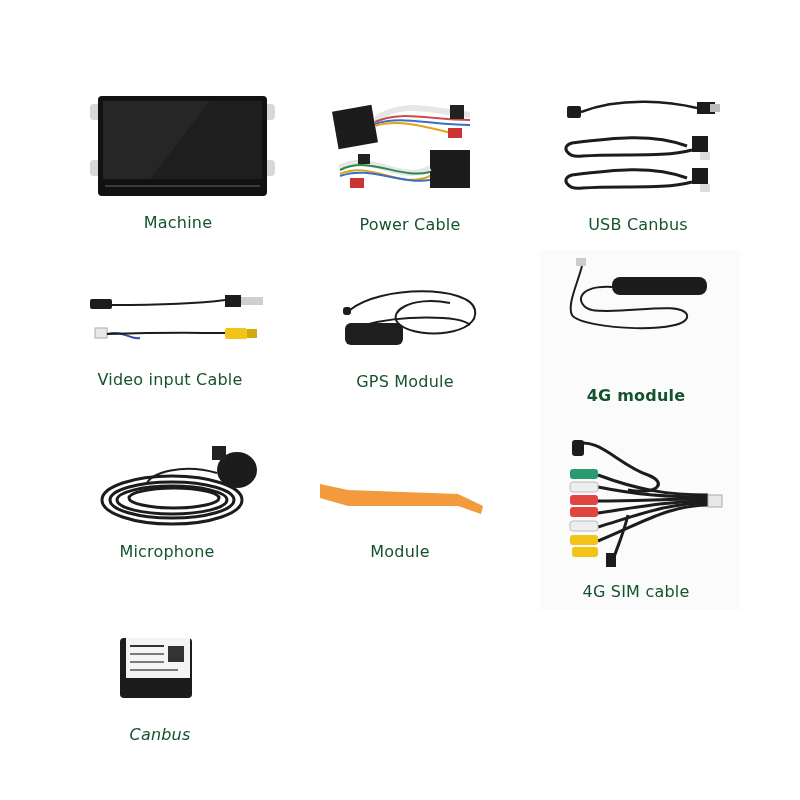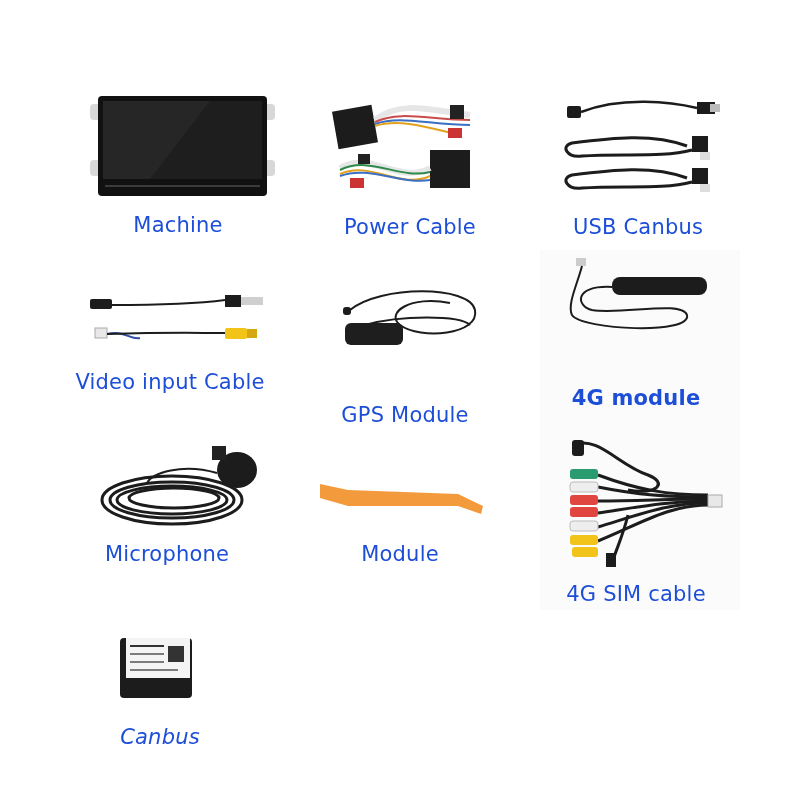--- a/index.html
+++ b/index.html
@@ -1,20 +1,20 @@
 <!DOCTYPE html>
 <html><head>
   <meta charset="utf-8">
   <style>
     html, body { margin:0; padding:0; }
     body { width:800px; height:800px; background:#ffffff; position:relative; overflow:hidden;
       font-family:"DejaVu Sans","Liberation Sans",sans-serif; }
     .item { position:absolute; }
     .item svg { display:block; }
-    .label { position:absolute; color:#1d4ed8; font-size:21px; letter-spacing:0.2px; white-space:nowrap; transform:translateX(-50%); }
+    .label { position:absolute; color:#14532d; font-size:16px; letter-spacing:0.2px; white-space:nowrap; transform:translateX(-50%); }
     .panel { position:absolute; background:#fbfbfb; }
   </style>
 </head>
 <body>
 
 <div class="panel" style="left:540px;top:250px;width:200px;height:170px;"></div>
 <div class="panel" style="left:540px;top:420px;width:200px;height:190px;"></div>
 
 <div class="item" style="left:90px;top:92px;">
   <svg width="185" height="110" viewBox="0 0 185 110">
@@ -82,21 +82,21 @@
 <div class="label" style="left:170px;top:370px;">Video input Cable</div>
 
 <div class="item" style="left:340px;top:285px;">
   <svg width="150" height="70" viewBox="0 0 150 70">
     <path d="M10 25 C40 0,130 0,135 25 C140 50,80 55,60 40 C45 28,70 10,110 18" stroke="#1c1c1c" stroke-width="2" fill="none"></path>
     <path d="M25 40 C60 30,120 30,130 40" stroke="#1c1c1c" stroke-width="2" fill="none"></path>
     <rect x="5" y="38" width="58" height="22" rx="6" fill="#1e1e1e"></rect>
     <rect x="3" y="22" width="8" height="8" rx="3" fill="#1c1c1c"></rect>
   </svg>
 </div>
-<div class="label" style="left:405px;top:372px;margin-top:31px;">GPS Module</div>
+<div class="label" style="left:405px;top:372px;">GPS Module</div>
 
 <div class="item" style="left:562px;top:255px;">
   <svg width="150" height="85" viewBox="0 0 150 85">
     <rect x="14" y="3" width="10" height="8" fill="#ccc"></rect>
     <rect x="50" y="22" width="95" height="18" rx="8" fill="#1c1c1c"></rect>
     <path d="M20 11 C15 30,5 50,10 60 C20 75,130 80,125 60 C120 45,60 60,30 55 C15 52,10 30,50 32" stroke="#1c1c1c" stroke-width="2" fill="none"></path>
   </svg>
 </div>
 <div class="label" style="left:636px;top:386px;font-weight:bold;">4G module</div>
 

